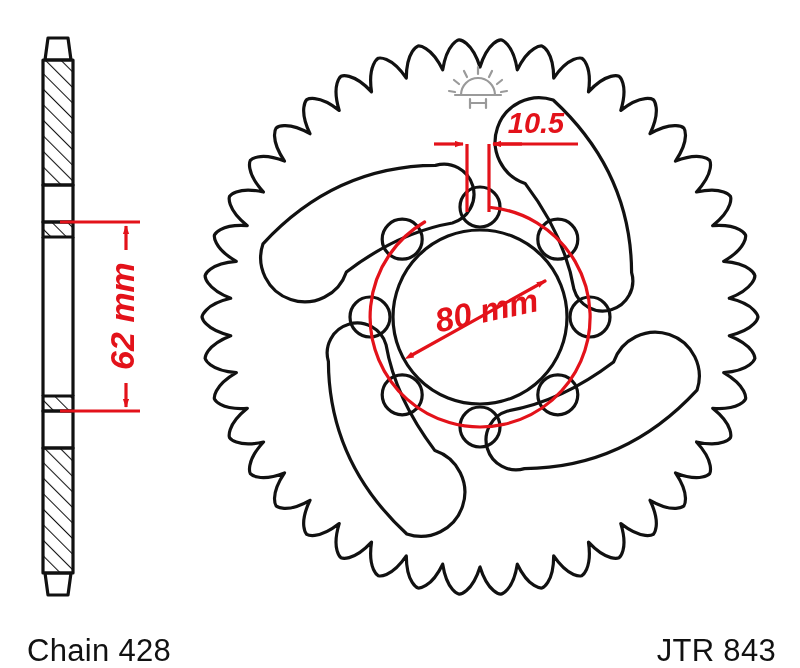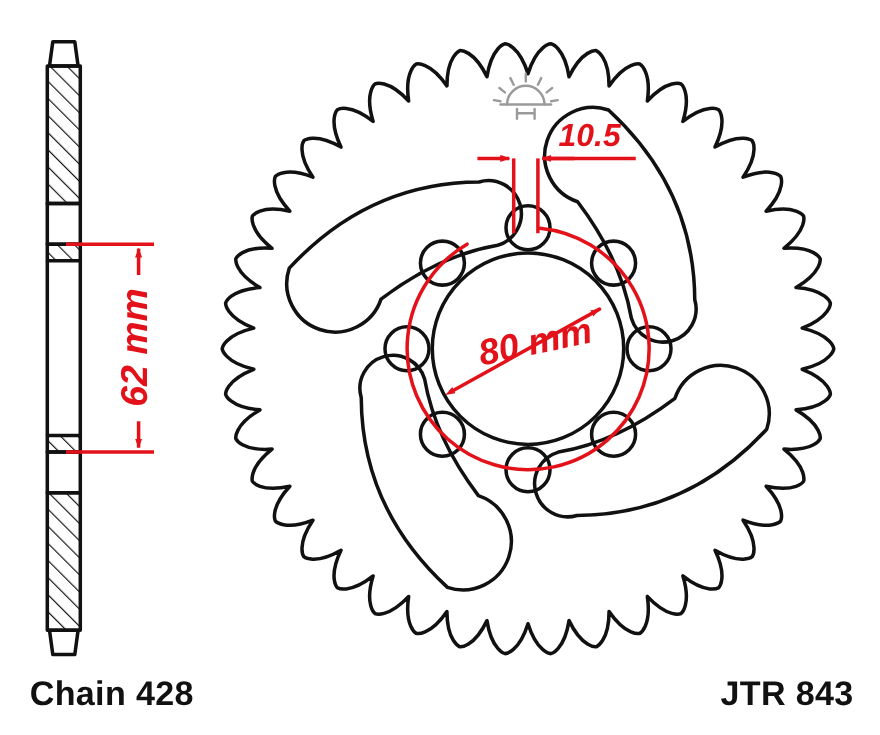--- a/index.html
+++ b/index.html
@@ -15,25 +15,26 @@
     overflow: hidden;
   }
   #drawing {
     position: absolute;
     left: 0;
     top: 0;
   }
   .part-label {
     position: absolute;
     font-family: "Liberation Sans", sans-serif;
-    font-weight: bold;
+    font-weight: normal;
     font-size: 31px;
     color: #111111;
     letter-spacing: 0.3px;
     white-space: nowrap;
+    margin-top: 20px;
   }
   #chain-label {
     left: 27px;
     top: 613px;
   }
   #code-label {
     right: 24px;
     top: 613px;
     text-align: left;
   }

